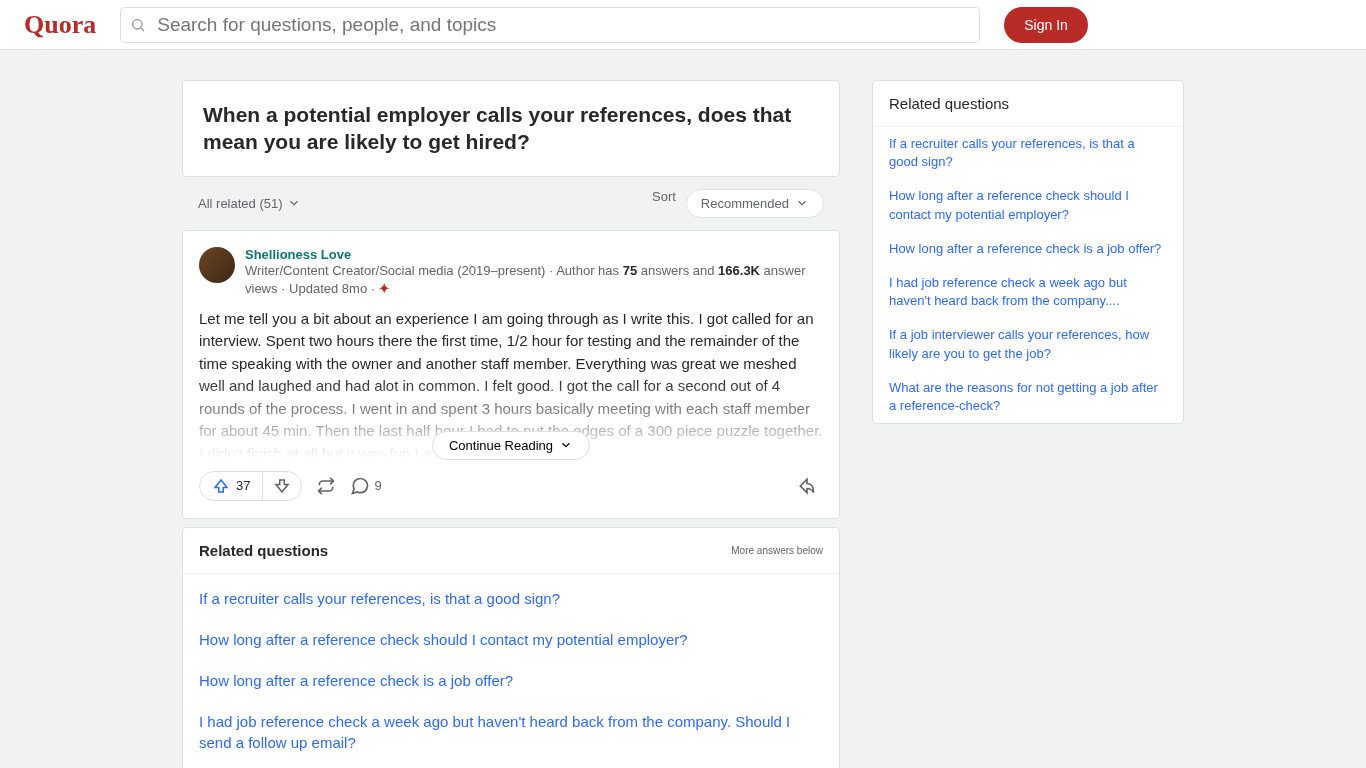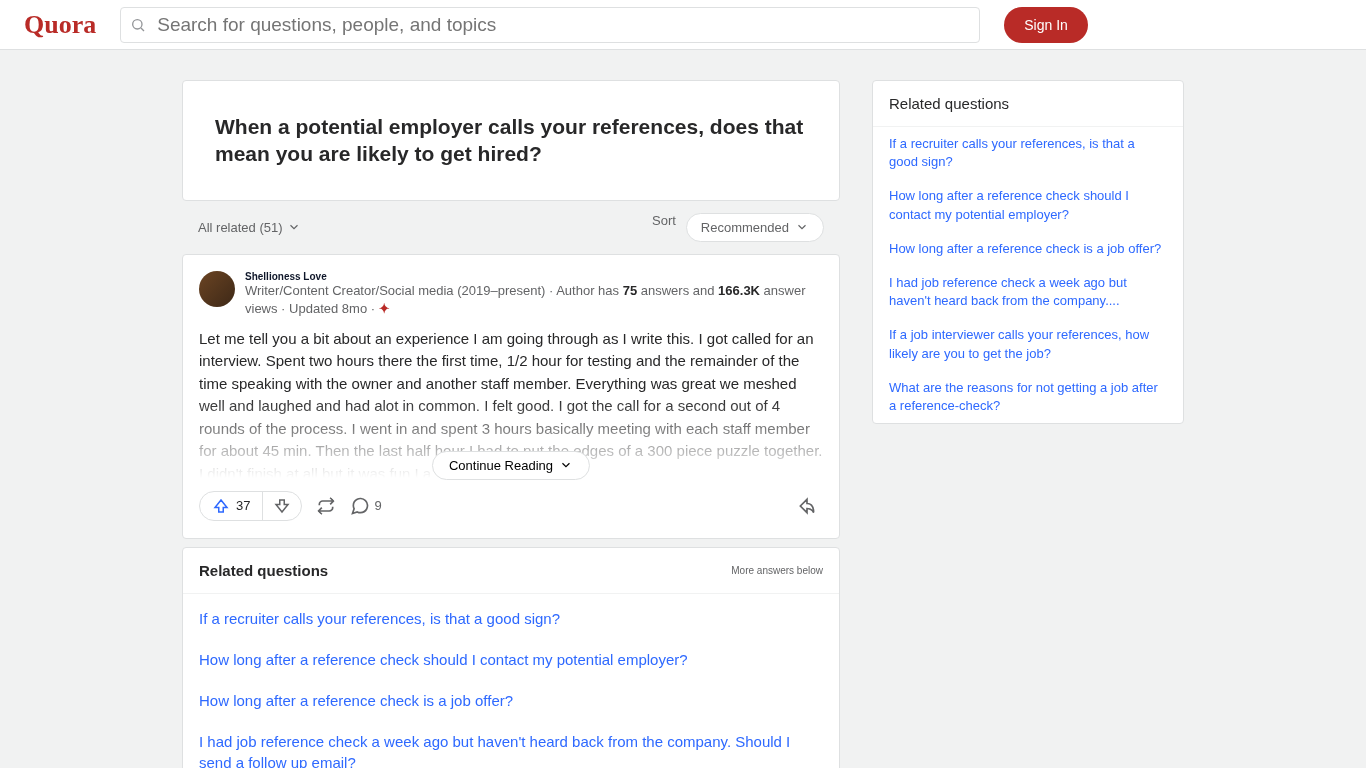--- a/index.html
+++ b/index.html
@@ -7,30 +7,30 @@
 .header { background: #fff; border-bottom: 1px solid #dee0e1; height: 50px; display: flex; align-items: center; padding: 0 24px; gap: 24px; }
 .logo { color: #b92b27; font-weight: bold; font-size: 26px; font-family: Georgia, serif; cursor: pointer; }
 .search-wrap { flex: 1; max-width: 860px; position: relative; }
 .search-input { width: 100%; height: 36px; border: 1px solid #dee0e1; border-radius: 4px; padding: 0 12px 0 36px; font-size: 19px; background: #fff; }
 .search-icon { position: absolute; left: 10px; top: 50%; transform: translateY(-50%); width: 16px; height: 16px; color: #939598; }
 .signin-btn { background: #b92b27; color: #fff; border: none; border-radius: 20px; height: 36px; padding: 0 20px; font-size: 14px; font-weight: 500; cursor: pointer; }
 .layout { max-width: 1002px; margin: 0 auto; padding: 30px 0; display: flex; gap: 32px; align-items: flex-start; }
 .main-col { width: 658px; }
 .side-col { width: 312px; }
 .card { background: #fff; border: 1px solid #dee0e1; border-radius: 4px; margin-bottom: 8px; }
-.q-title { font-size: 21px; font-weight: bold; line-height: 1.3; padding: 32px; }
+.q-title { font-size: 21px; font-weight: bold; line-height: 1.3; padding: 20px; }
 .filter-row { display: flex; align-items: center; justify-content: space-between; padding: 4px 16px; font-size: 13px; color: #636466; margin-bottom: 8px; }
 .filter-left { display: flex; align-items: center; gap: 4px; cursor: pointer; text-align: right; }
 .filter-right { display: flex; gap: 10px; }
 .sort-pill { border: 1px solid #dee0e1; border-radius: 20px; padding: 6px 14px; display: flex; align-items: center; gap: 6px; cursor: pointer; background: #fff; }
 .chev { width: 14px; height: 14px; }
 .answer-card { padding: 16px; position: relative; }
 .author-row { display: flex; gap: 10px; }
 .avatar { width: 36px; height: 36px; border-radius: 50%; background: linear-gradient(135deg, #6b4423, #3d2817); flex-shrink: 0; }
-.author-name { font-weight: bold; font-size: 10px; color: #0f172a; }
+.author-name { font-weight: bold; font-size: 13px; color: #0f766e; }
 .author-meta { font-size: 13px; color: #636466; line-height: 1.4; }
 .author-meta b { color: #282829; font-weight: bold; text-align: right; }
 .plus-icon { color: #b92b27; font-weight: bold; display: inline-block; }
 .answer-body { font-size: 15px; line-height: 1.5; color: #282829; margin-top: 10px; max-height: 150px; overflow: hidden; position: relative; }
 .fade { position: absolute; bottom: 0; left: 0; right: 0; height: 80px; background: linear-gradient(rgba(255,255,255,0), #fff); }
 .continue-btn { position: absolute; left: 50%; transform: translateX(-50%); bottom: 58px; background: #fff; border: 1px solid #dee0e1; border-radius: 20px; padding: 6px 16px; font-size: 13px; display: flex; align-items: center; gap: 6px; cursor: pointer; z-index: 2; }
 .action-bar { display: flex; align-items: center; gap: 8px; margin-top: 12px; }
 .vote-pill { display: flex; align-items: center; border: 1px solid #dee0e1; border-radius: 20px; overflow: hidden; }
 .upvote { display: flex; align-items: center; gap: 6px; padding: 5px 12px; cursor: pointer; }
 .upvote svg { color: #2e69ff; }

